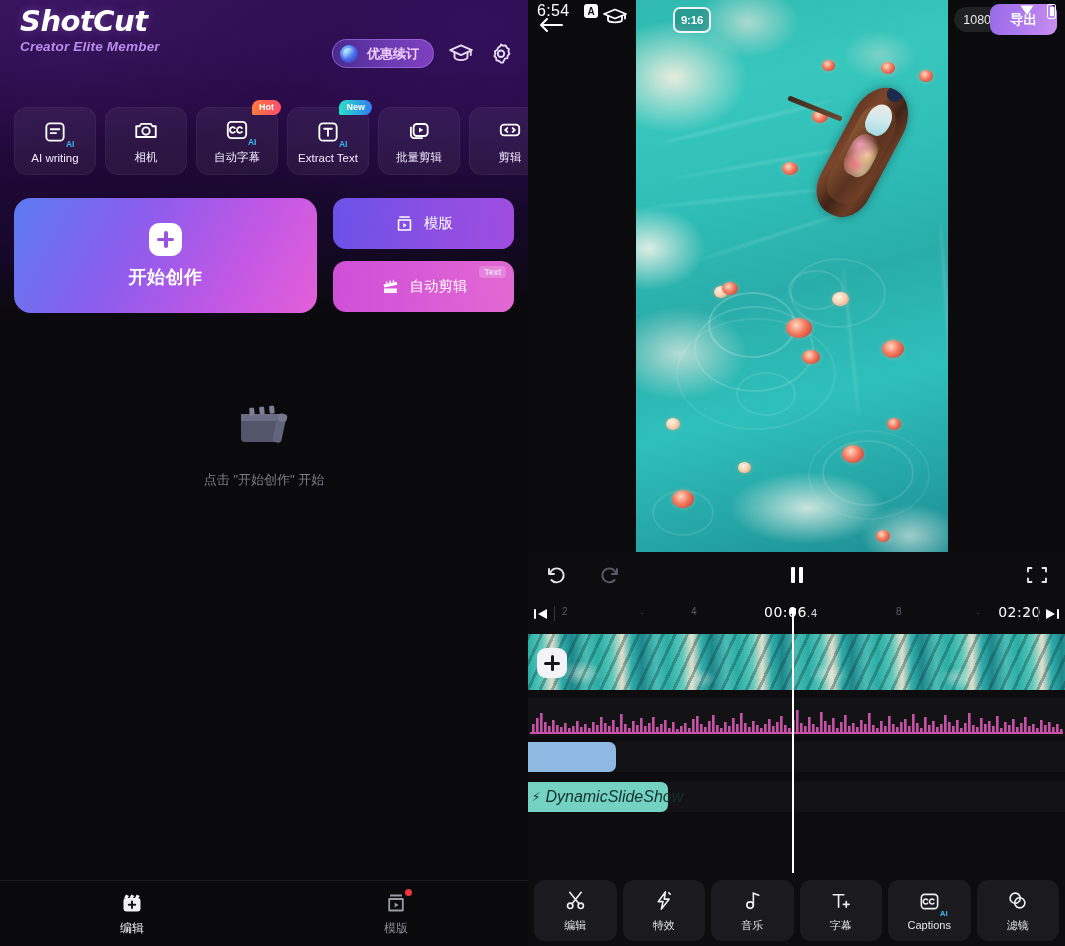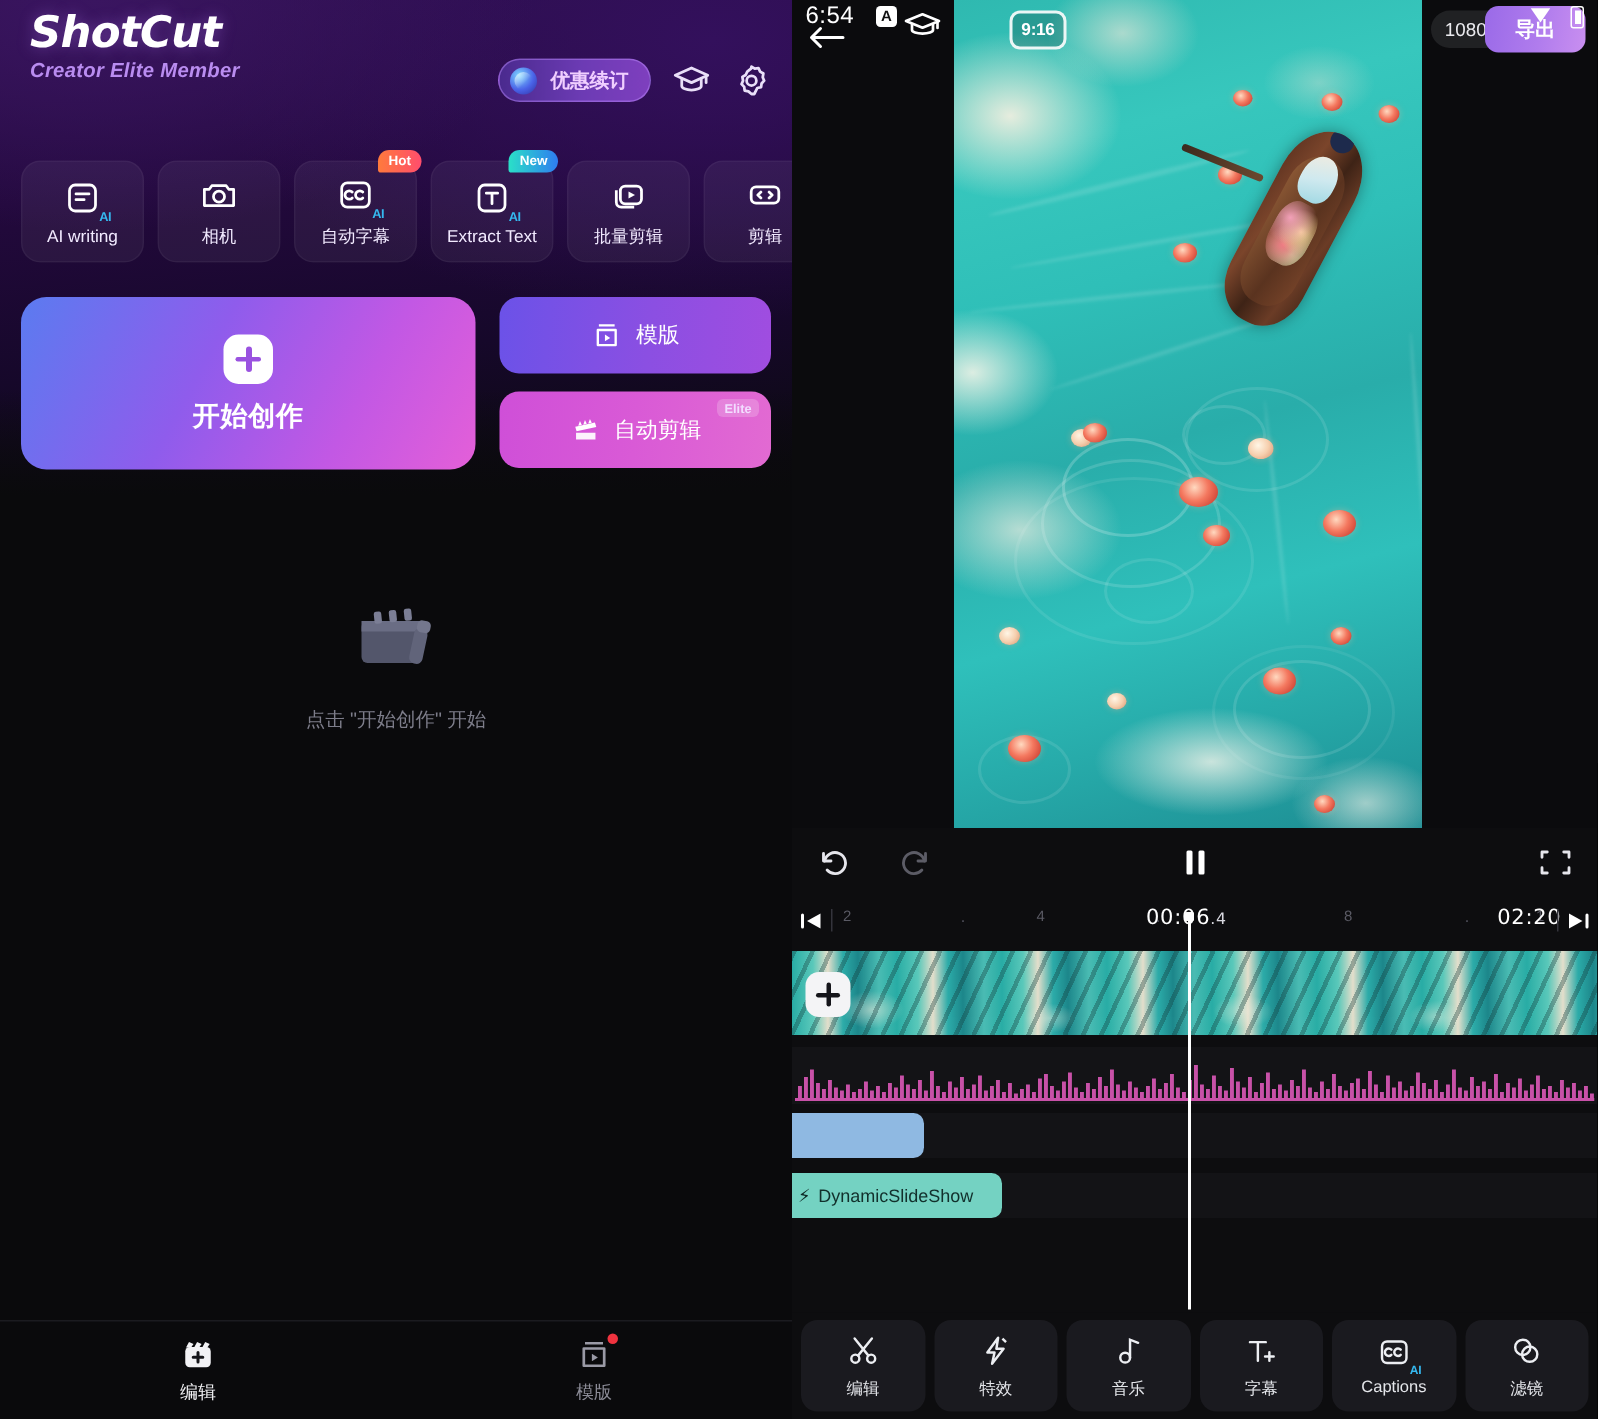--- a/index.html
+++ b/index.html
@@ -350,21 +350,21 @@
     position: absolute; left: 0; top: 0; width: 88px; height: 30px;
     border-radius: 0 7px 7px 0; background: #8fb9e2;
   }
   #trk-eff { top: 152px; left: 0; width: 537px; height: 30px; background: #131316; }
   #clip-eff {
     position: absolute; left: 0; top: 0; width: 140px; height: 30px;
     border-radius: 0 7px 7px 0; background: #74d2c2;
     display: flex; align-items: center; gap: 5px; padding-left: 4px;
   }
   #clip-eff .fx { font-size: 12px; color: #0f2b28; }
-  #clip-eff .nm { font-size: 12px; color: #12302c; }
+  #clip-eff .nm { font-size: 16px; color: #12302c; font-style: italic; }
 
   #playhead {
     position: absolute; left: 264px; top: 613px; width: 2px; height: 260px;
     background: #fff; z-index: 9;
   }
   #playhead:before {
     content:""; position:absolute; top:-5px; left:-2px;
     width: 6px; height: 6px; background:#fff; border-radius: 1px;
   }
 
@@ -493,21 +493,21 @@
         <div class="side-btn tpl">
           <span class="side-ic">
             <svg viewBox="0 0 24 24" fill="none" stroke="currentColor" stroke-width="1.8" stroke-linejoin="round">
               <path d="M6 4.5h12M5.2 8h13.6v11.5H5.2z"></path>
               <path d="M10.6 11.5 14.6 14l-4 2.5z" fill="currentColor" stroke="none"></path>
             </svg>
           </span>
           <span class="lbl">模版</span>
         </div>
         <div class="side-btn auto">
-          <span class="beta">Elite</span>
+          <span class="beta">Text</span>
           <span class="side-ic">
             <svg viewBox="0 0 24 24" fill="currentColor">
               <path d="M4 9.8 19 6.5l1 3.4-15 3.3z"></path>
               <path d="M4.6 14.2h14.8v5.3H4.6z" opacity=".92"></path>
               <path d="M7.6 5.4 9 8.3 6.3 8.9zM11.4 4.6l1.4 2.9-2.7.6zM15.2 3.8l1.4 2.9-2.7.6z"></path>
             </svg>
           </span>
           <span class="lbl">自动剪辑</span>
         </div>
       </div>

